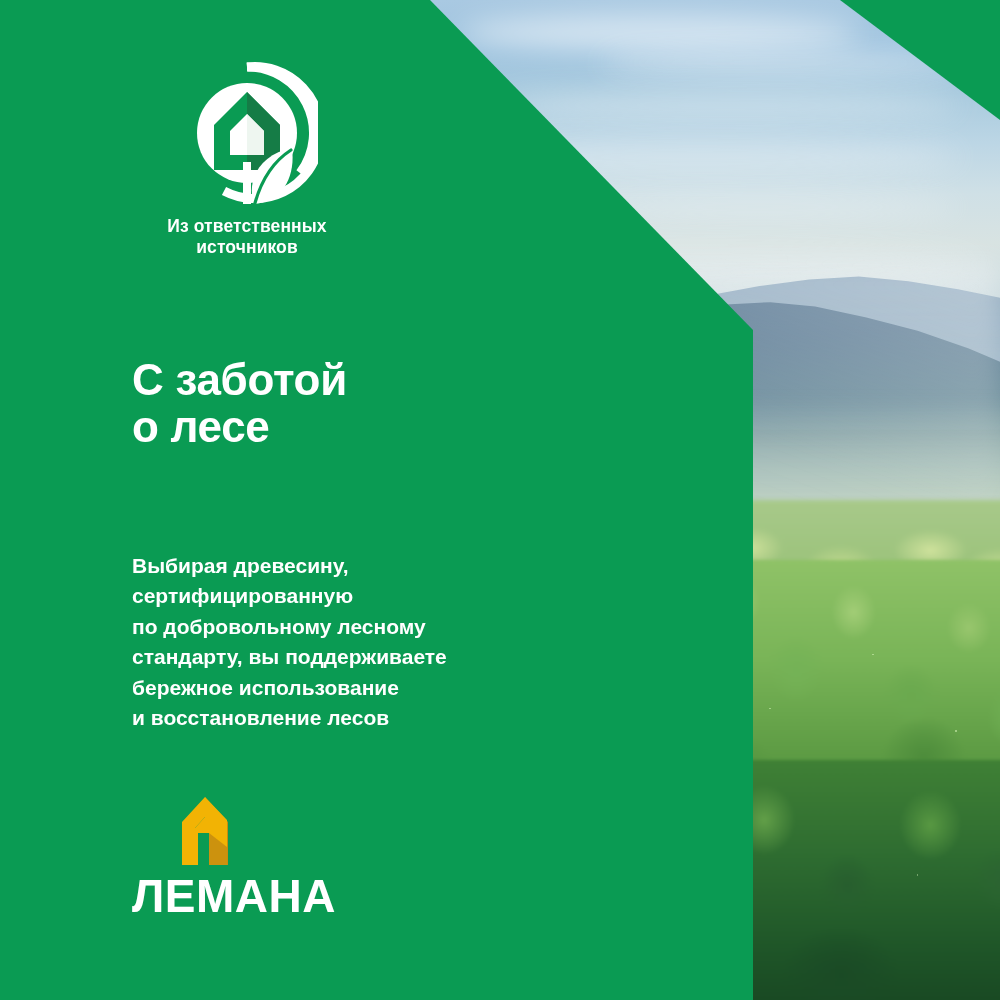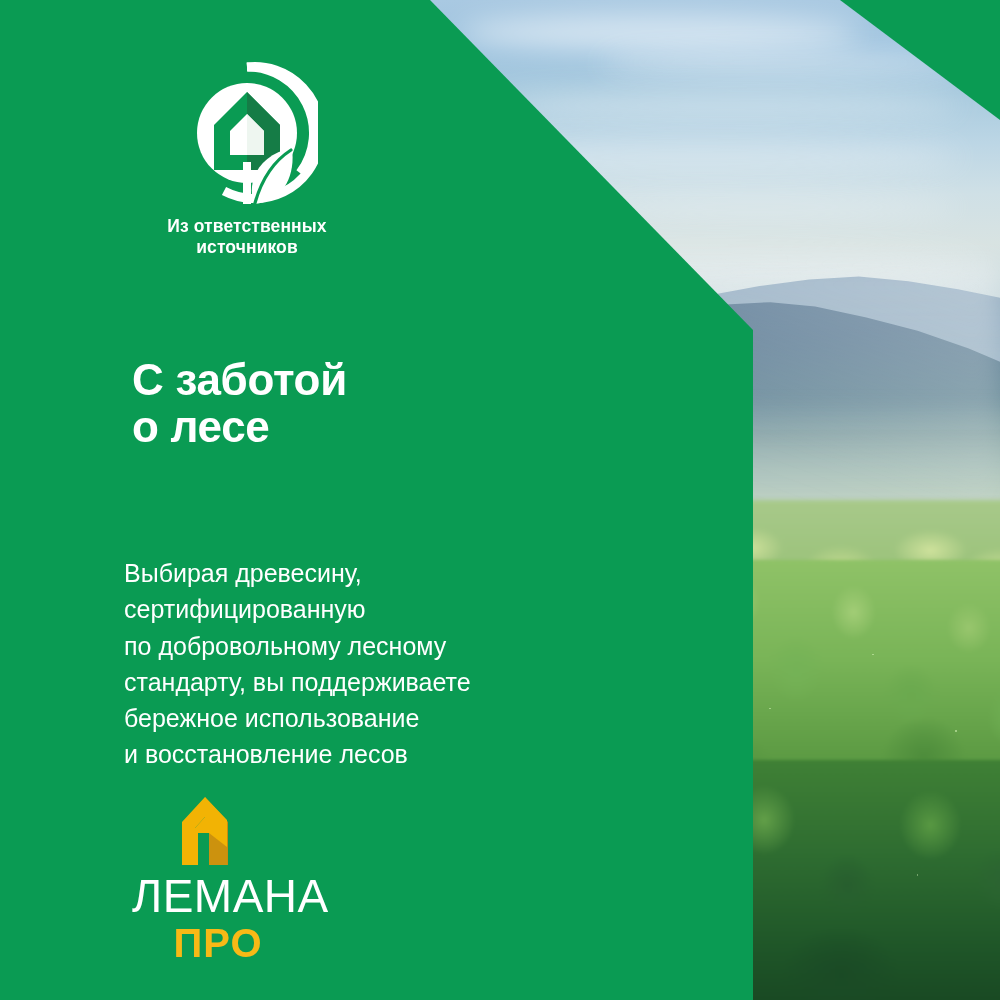--- a/index.html
+++ b/index.html
@@ -230,47 +230,47 @@
     font-size: 44px;
     font-weight: bold;
     line-height: 1.06;
     letter-spacing: -0.3px;
     white-space: pre-line;
   }
 
   
   .body-copy {
     position: absolute;
-    left: 124px;
+    left: 132px;
     top: 530px;
     width: 420px;
     color: #ffffff;
-    font-size: 25px;
-    font-weight: normal;
+    font-size: 21px;
+    font-weight: bold;
     line-height: 1.45;
     white-space: pre-line;
   }
 
   
   .brand {
     position: absolute;
     left: 132px;
     top: 795px;
     width: 200px;
   }
   .brand-mark {
     width: 74px;
     height: 72px;
     display: block;
     margin: 0 0 6px 36px;
   }
   .brand-word {
     color: #ffffff;
     font-size: 46px;
-    font-weight: normal;
+    font-weight: bold;
     letter-spacing: 0.5px;
     line-height: 1;
     display: block;
   }
   .brand-sub {
     color: #f7b916;
     font-size: 40px;
     font-weight: bold;
     letter-spacing: 1px;
     line-height: 1;
@@ -350,17 +350,16 @@
 
         <path d="M37 2 L14 27 L14 70 L27 70 L27 33 L37 22 Z" fill="#f2b304"></path>
 
         <path d="M37 2 L60 27 L60 70 L41 70 L41 40 L49 32 L37 21 Z" fill="#c68c10"></path>
 
         <path d="M37 2 L59 25 L59 70 L41 70 L41 38 L30 38 L30 70 L27 70 L27 33 L37 22 Z" fill="#f2b304"></path>
 
         <path d="M41 38 L41 70 L59 70 L59 52 Z" fill="#c68c10" opacity="0.85"></path>
       </svg>
       <span class="brand-word">ЛЕМАНА</span>
-      <span class="brand-sub">ПРО</span>
     </div>
 
   </div>
 </div>
 
 </body></html>

